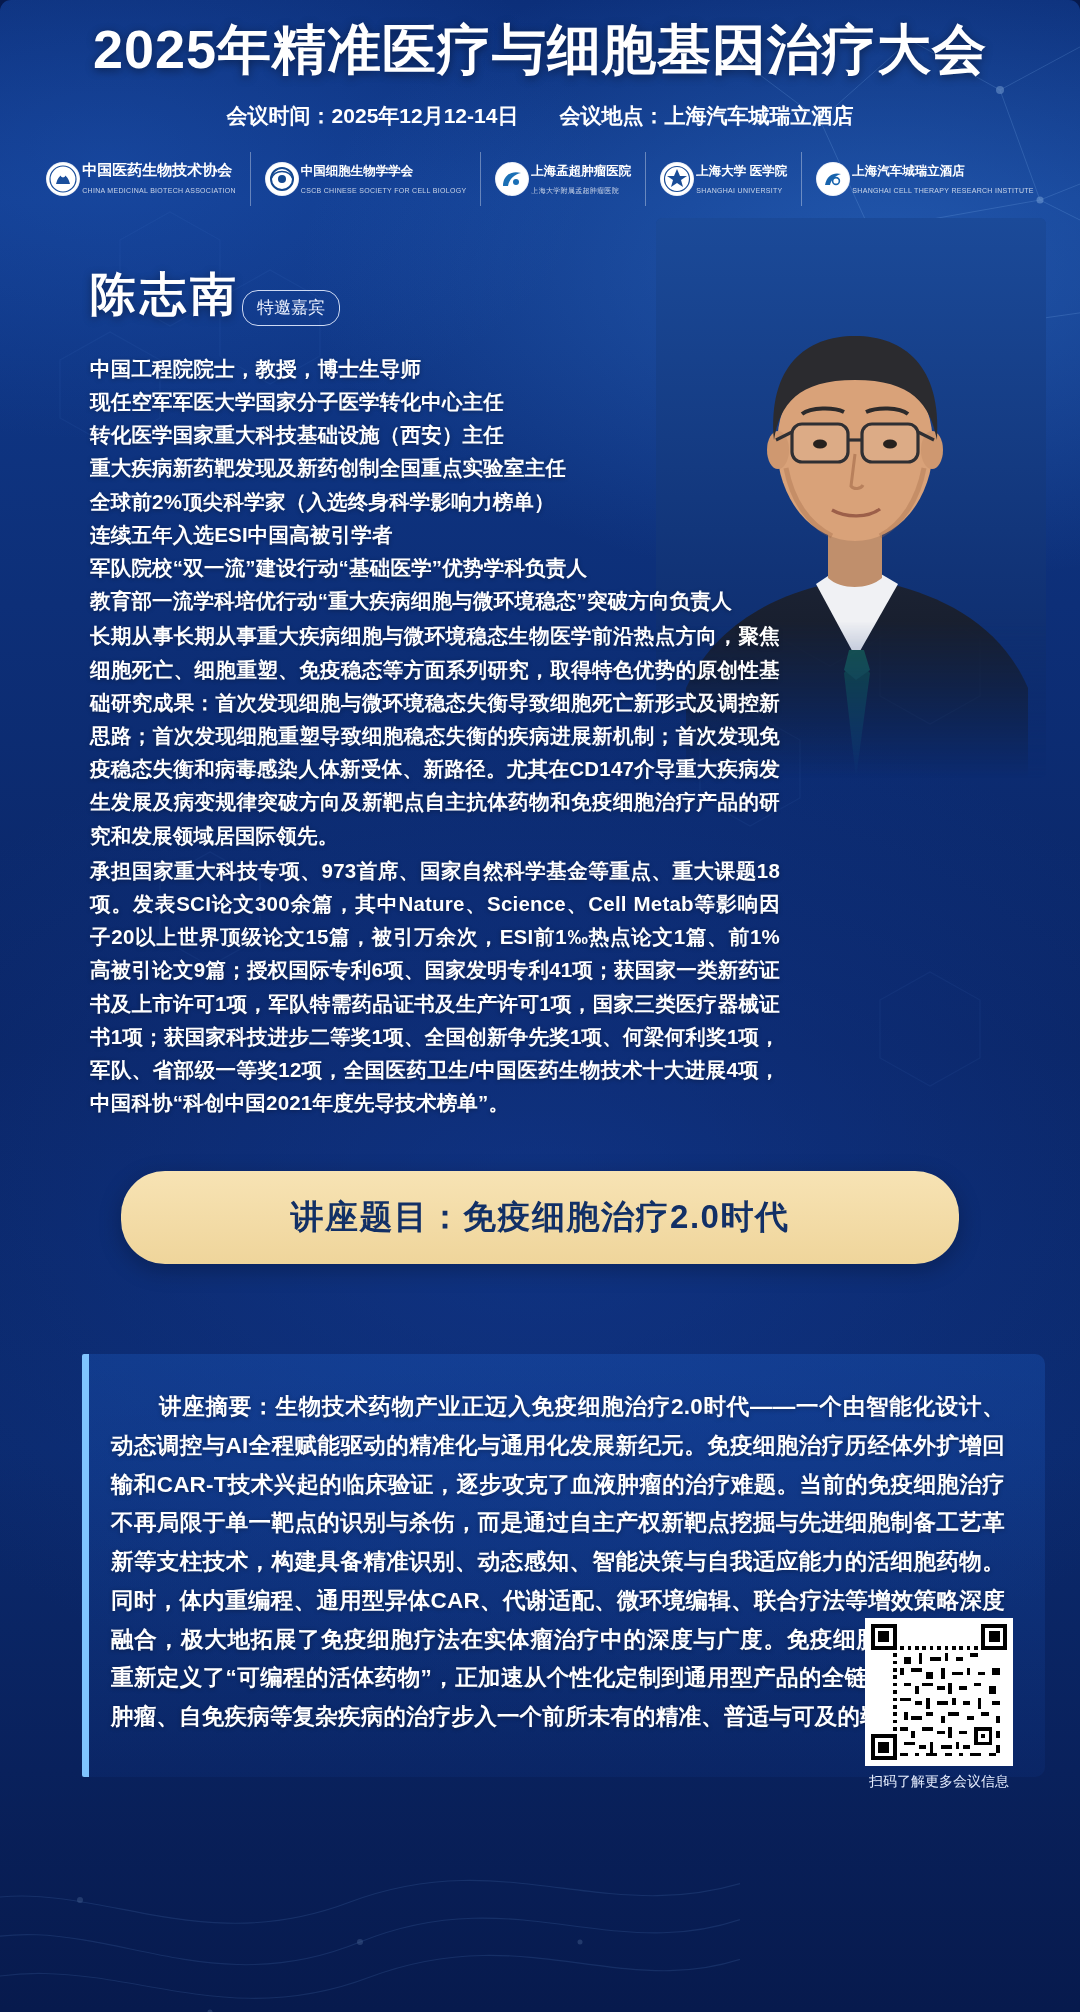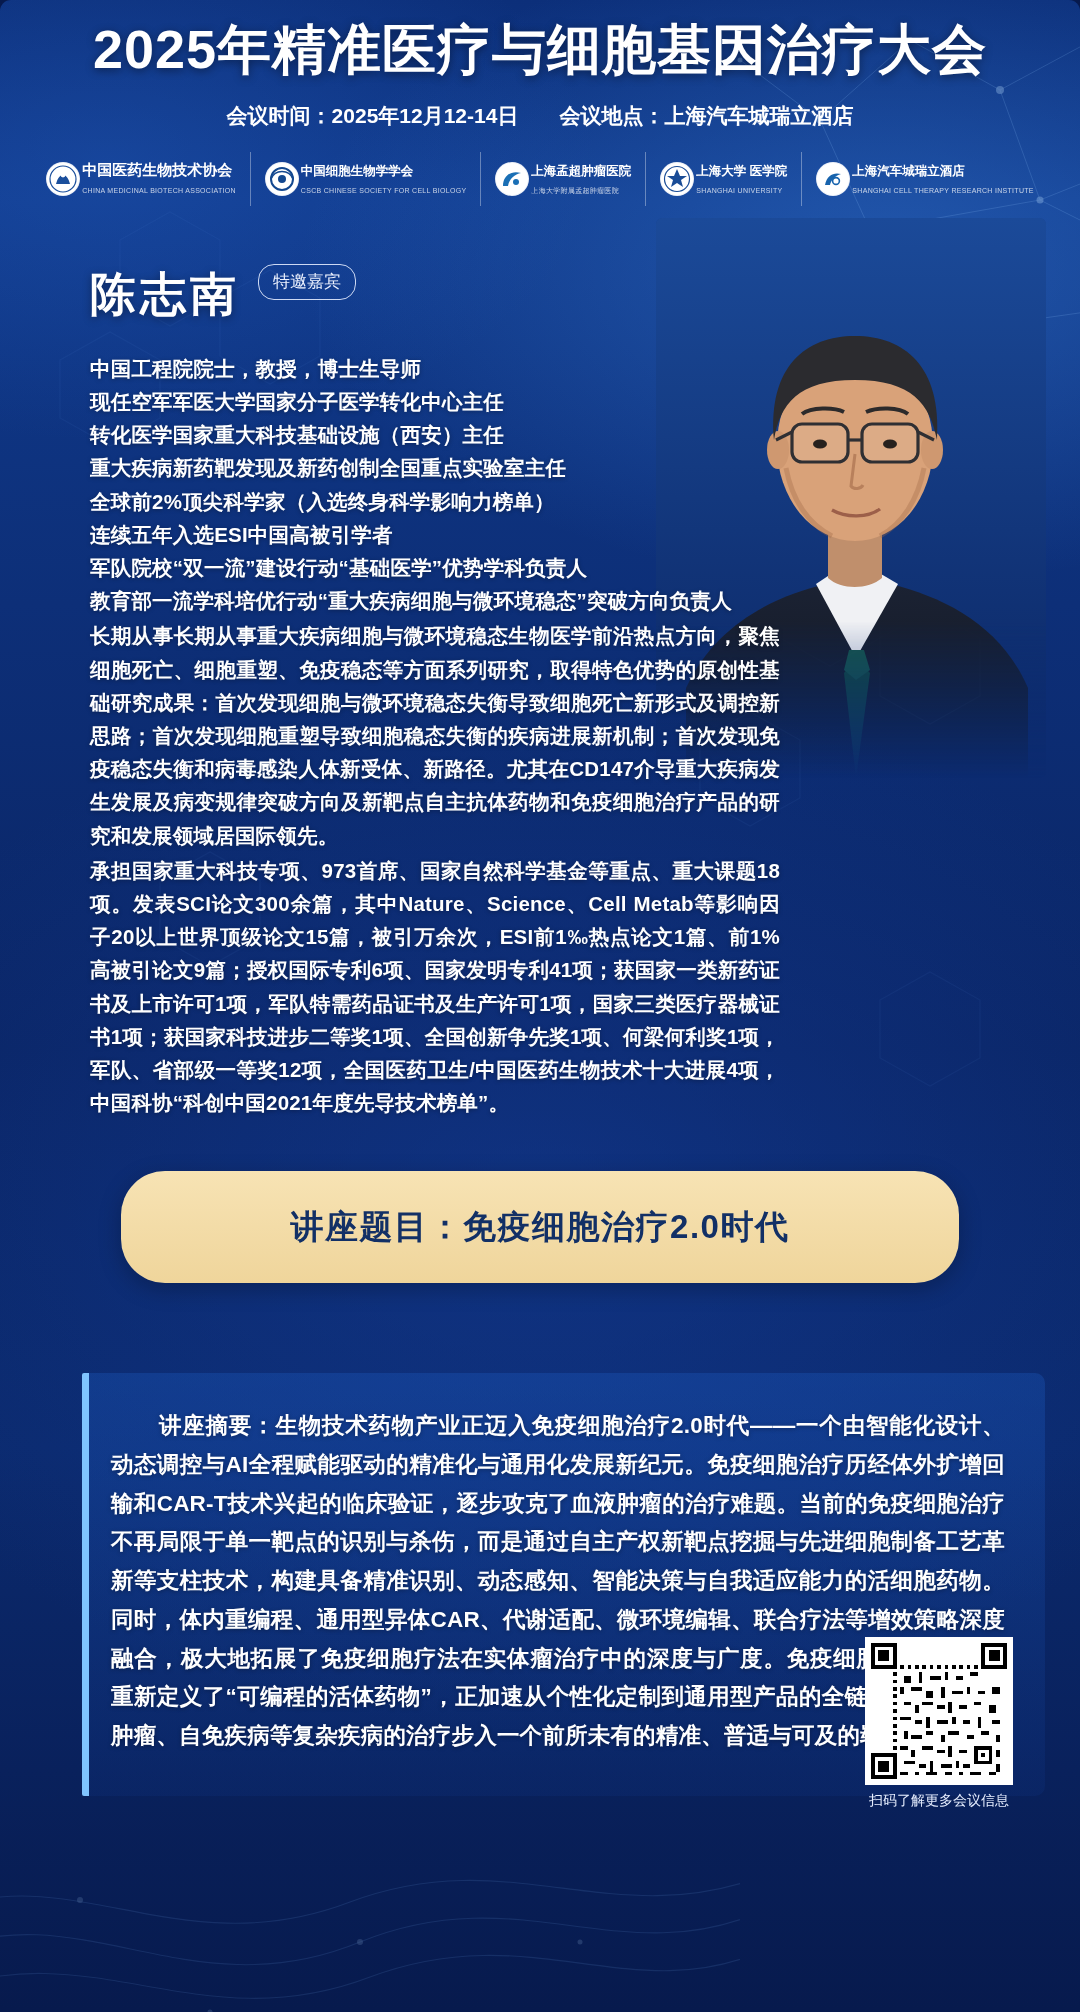--- a/index.html
+++ b/index.html
@@ -116,22 +116,22 @@
 
   
   .speaker {
     position:relative;
     z-index:6;
     margin:58px 0 0 90px;
     width:700px;
   }
   .speaker-line {
     display:flex;
-    align-items:flex-start;
-    gap:18px;
+    align-items:flex-end;
+    gap:2px;
   }
   .speaker-name {
     font-size:46px;
     font-weight:bold;
     color:#ffffff;
     letter-spacing:4px;
     text-shadow:0 2px 8px rgba(0,0,0,0.4);
   }
   .speaker-badge {
     border:1.5px solid #cdd9f3;
@@ -158,21 +158,21 @@
     margin-top:2px;
   }
   .bio-wide { width:690px; }
 
   
   .topic {
     position:relative;
     z-index:6;
     margin:52px auto 0;
     width:838px;
-    height:112px;
+    height:93px;
     border-radius:44px;
     background:linear-gradient(180deg,#f7e3b4 0%, #efd59b 100%);
     display:flex;
     align-items:center;
     justify-content:center;
     box-shadow:0 6px 22px rgba(0,0,0,0.25);
   }
   .topic-text {
     font-size:33px;
     font-weight:bold;

